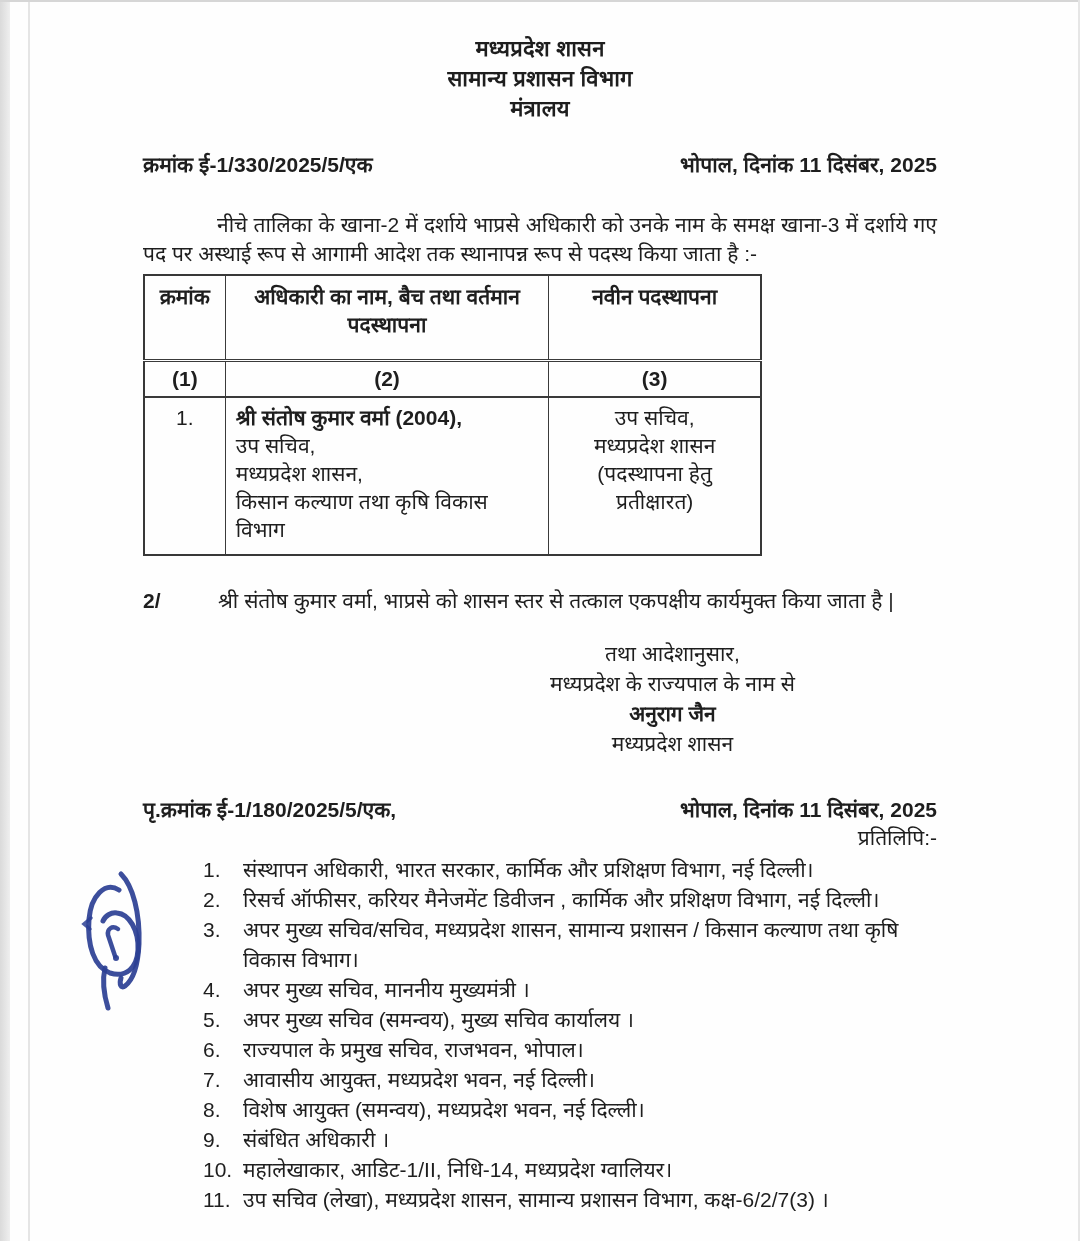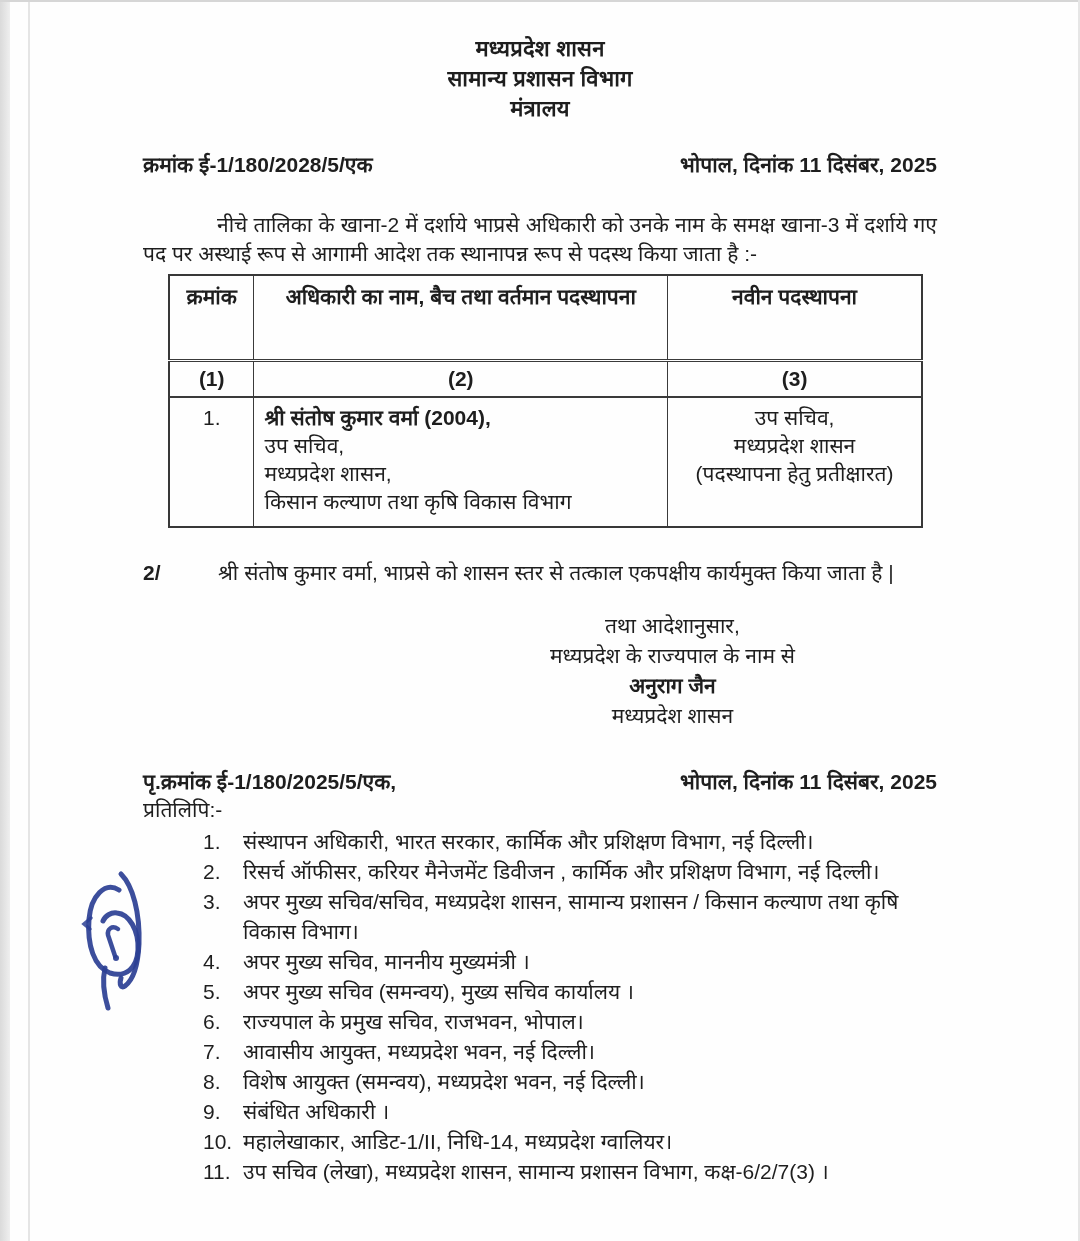--- a/index.html
+++ b/index.html
@@ -27,22 +27,22 @@
 
   .doc-header { text-align:center; margin-top:34px; font-weight:bold;
                 font-size:22px; line-height:30px; letter-spacing:.2px; }
 
   .ref-row { display:flex; justify-content:space-between; margin-top:26px;
              font-weight:bold; font-size:21px; }
 
   .para1 { margin-top:32px; font-size:21px; line-height:29px; text-indent:74px;
            text-align:justify; }
 
-  table.order-table { border-collapse:collapse; margin-left:25px; margin-top:6px;
-                      width:755px; font-size:21px; }
+  table.order-table { border-collapse:collapse; margin-top:6px;
+                      width:619px; font-size:21px; }
   table.order-table th, table.order-table td {
       border:1.5px solid #3a3a3a; padding:4px 10px; }
   table.order-table { border:2px solid #383838; }
   tr.head-row th { font-weight:bold; text-align:center; vertical-align:top;
                    padding-top:7px; height:72px; line-height:28px; }
   tr.num-row td { font-weight:bold; text-align:center; height:30px; padding:2px 10px;
                   border-top:3px double #3a3a3a; border-bottom:2.5px solid #3a3a3a; }
   tr.body-row td { vertical-align:top; line-height:28px; padding:6px 10px 10px 10px; }
   td.sno { text-align:center; }
   .officer-name { font-weight:bold; }
@@ -51,21 +51,21 @@
 
   .para2 { display:flex; margin-top:30px; font-size:21px; line-height:29px; }
   .para2-label { font-weight:bold; width:75px; flex:0 0 75px; }
 
   .signature { width:max-content; margin:24px 142px 0 auto; text-align:center;
                font-size:21px; line-height:30px; }
   .sig-name { font-weight:bold; }
 
   .endorse-row { display:flex; justify-content:space-between; margin-top:36px;
                  font-weight:bold; font-size:21px;gap:44px; }
-  .copy-label { font-size:21px; line-height:30px; }
+  .copy-label { font-size:21px; line-height:30px;text-align:right; }
 
   ol.copy-list { list-style:none; counter-reset:c; margin:2px 0 0 0;
                  padding:0 0 0 60px; font-size:21px; line-height:29.5px; }
   ol.copy-list li { counter-increment:c; padding-left:40px; text-indent:-40px;
                     margin-bottom:0.5px; }
   ol.copy-list li::before { content:counter(c) ".\00a0\00a0"; display:inline-block;
                             width:40px; text-indent:0; }
 
   .ink-mark { position:absolute; left:75px; top:868px; width:120px; height:165px; }
 </style>
@@ -80,21 +80,21 @@
 
   <div class="content">
 
     <div class="doc-header">
       <div>मध्यप्रदेश शासन</div>
       <div>सामान्य प्रशासन विभाग</div>
       <div>मंत्रालय</div>
     </div>
 
     <div class="ref-row">
-      <span>क्रमांक ई-1/180/2028/5/एक</span>
+      <span>क्रमांक ई-1/330/2025/5/एक</span>
       <span>भोपाल, दिनांक 11 दिसंबर, 2025</span>
     </div>
 
     <div class="para1">नीचे तालिका के खाना-2 में दर्शाये भाप्रसे अधिकारी को उनके नाम के समक्ष खाना-3 में दर्शाये गए पद पर अस्थाई रूप से आगामी आदेश तक स्थानापन्न रूप से पदस्थ किया जाता है :-</div>
 
     <table class="order-table">
       <colgroup>
           <col class="col-sno">
           <col class="col-officer">
           <col class="col-new">

